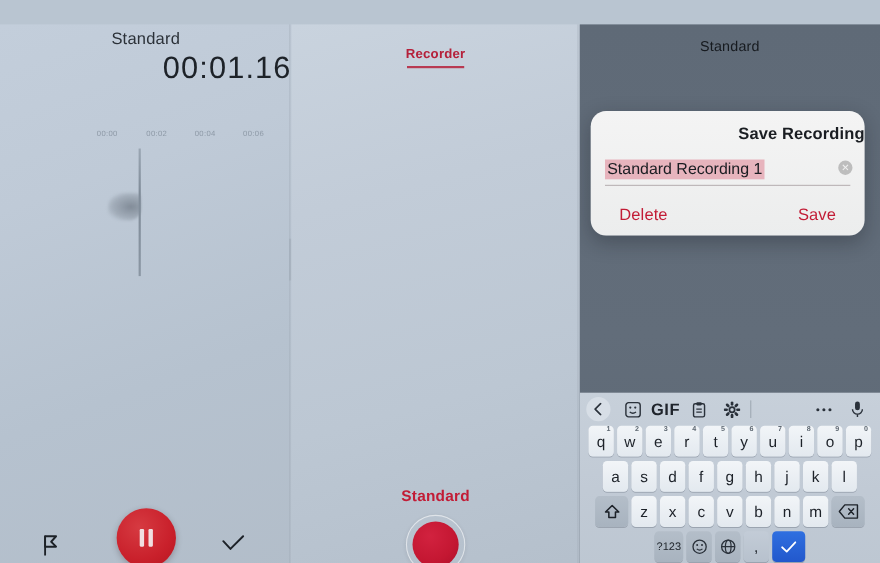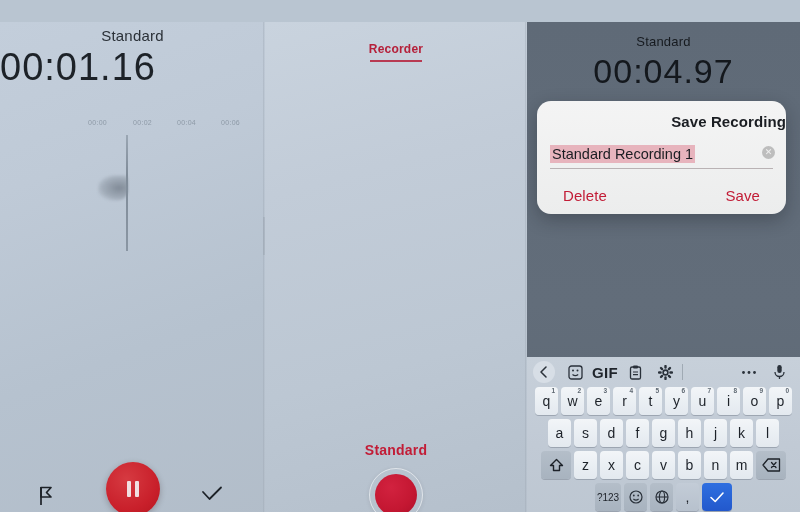--- a/index.html
+++ b/index.html
@@ -17,22 +17,22 @@
   #panel-2{left:265px;width:262px;
     background:linear-gradient(165deg,#c9d3de 0%,#c2ccd8 30%,#bcc7d3 65%,#b4bfcb 100%);}
   #panel-3{left:527px;width:273px;
     background:linear-gradient(180deg,#5f6a77 0%,#626d7a 55%,#5c6773 100%);}
   .seam{position:absolute;top:0;height:512px;width:2px;
     background:linear-gradient(90deg,rgba(150,160,172,.45),rgba(205,214,224,.25));}
 
   
   #p1-mode{position:absolute;top:5px;left:0;width:265px;text-align:center;
     font-size:15px;color:#2b3138;letter-spacing:.2px;}
-  #p1-time{position:absolute;top:24px;left:0;width:265px;text-align:left;
-    font-size:38px;font-weight:300;color:#1d2228;letter-spacing:1px;
+  #p1-time{position:absolute;top:24px;left:0;width:265px;text-align:right;
+    font-size:28px;font-weight:300;color:#1d2228;letter-spacing:1px;
     font-family:"Liberation Sans", sans-serif;}
   #p1-wave{position:absolute;left:0;top:95px;width:265px;height:145px;}
   .tickrow{position:absolute;top:2px;left:0;width:265px;height:14px;}
   .tick{position:absolute;font-size:7px;color:#8e9aa7;letter-spacing:.3px;}
   #p1-blob{position:absolute;left:98px;top:58px;width:30px;height:26px;
     background:radial-gradient(ellipse at 70% 50%,rgba(106,116,128,.72) 0%,rgba(130,140,152,.45) 55%,rgba(160,170,182,0) 80%);
     border-radius:48% 14% 40% 22%;filter:blur(1.1px);}
   #p1-playhead{position:absolute;left:126px;top:18px;width:2px;height:116px;
     background:linear-gradient(180deg,#9aa6b3,#7f8b98 35%,#8a96a3);}
   #p1-scroll-right{position:absolute;right:0;top:100px;width:2px;height:38px;
@@ -174,21 +174,20 @@
         <div id="p2-record"></div>
       </div>
     </div>
   </div>
 
   <div class="seam" style="left:525px"></div>
 
   <div class="panel" id="panel-3">
 
     <div id="p3-mode">Standard</div>
-    <div id="p3-time">00:04.97</div>
 
     <div id="save-dialog">
       <div id="dlg-title">Save Recording</div>
 
       <div id="dlg-field-row">
         <span id="dlg-field-value" title="Recording name">Standard Recording 1</span>
         <span id="dlg-clear">✕</span>
       </div>
 
       <div id="dlg-actions">

